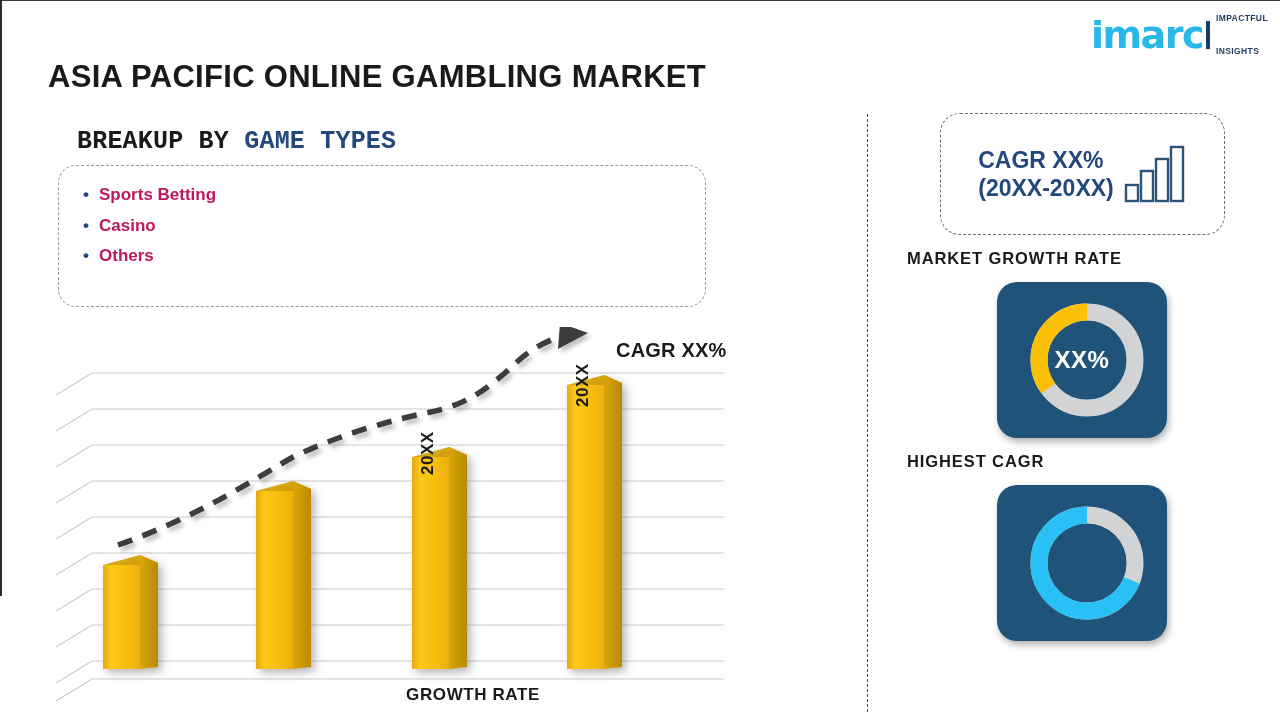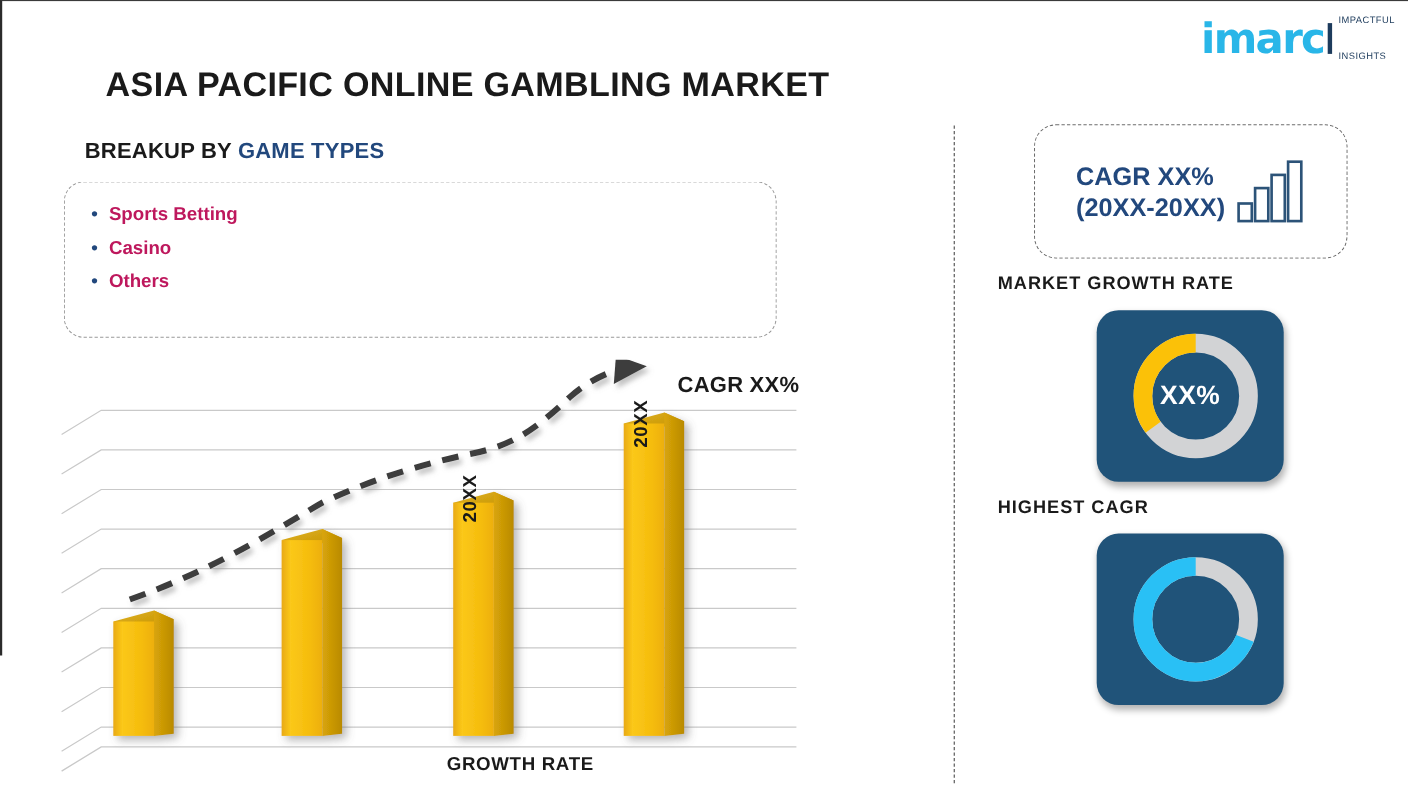--- a/index.html
+++ b/index.html
@@ -44,49 +44,49 @@
     width: 4px;
     height: 28px;
     background: #1d3b5c;
     margin: 0 6px 0 3px;
   }
   .logo-tag {
     display: flex;
     flex-direction: column;
     justify-content: flex-end;
     font-size: 8.5px;
-    font-weight: normal;
+    font-weight: bold;
     color: #1d3b5c;
     letter-spacing: 0.4px;
     line-height: 1.35;
     gap: 22px;
   }
 
   
   .page-title {
     position: absolute;
     left: 46px;
     top: 58px;
     font-size: 31px;
     font-weight: bold;
     color: #1a1a1a;
     letter-spacing: 0.3px;
     font-family: "Liberation Sans", sans-serif;
-    margin-left: 48px;
   }
 
   
   .breakup-heading {
     position: absolute;
     left: 75px;
     top: 126px;
-    font-size: 20px;
+    font-size: 25px;
     font-weight: bold;
     color: #1a1a1a;
     letter-spacing: 0.2px;
+    font-family: Liberation Mono, monospace;
   }
   .breakup-heading .accent { color: #22487d; }
 
   .breakup-box {
     position: absolute;
     left: 56px;
     top: 164px;
     width: 648px;
     height: 142px;
     border: 1.5px dashed #9a9a9a;

